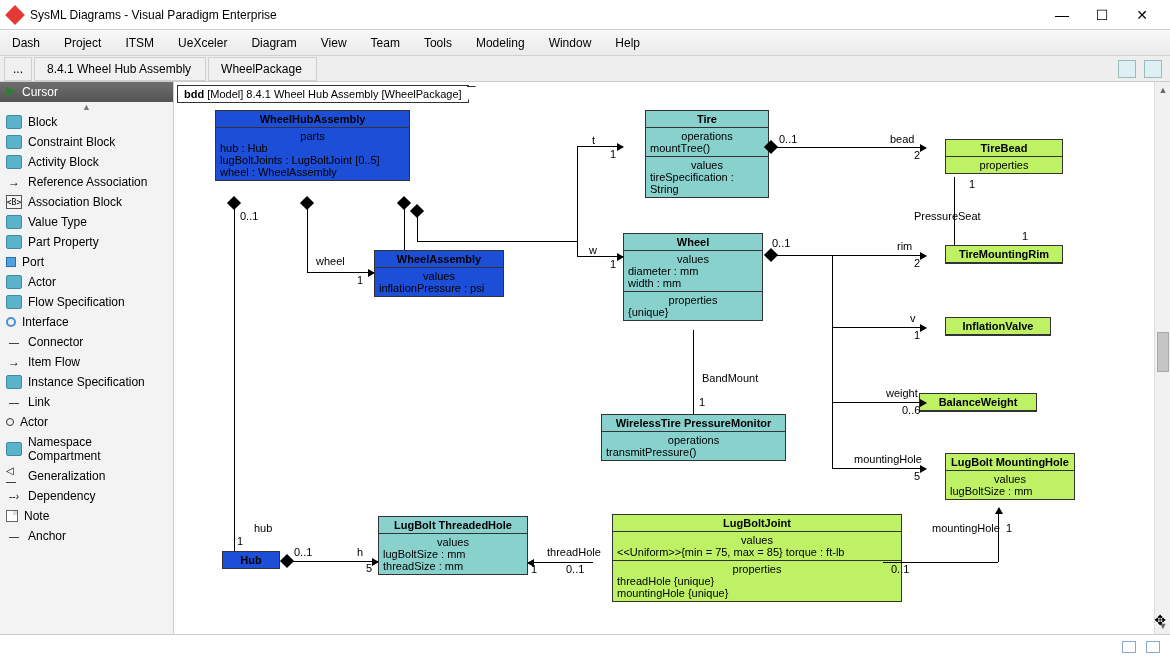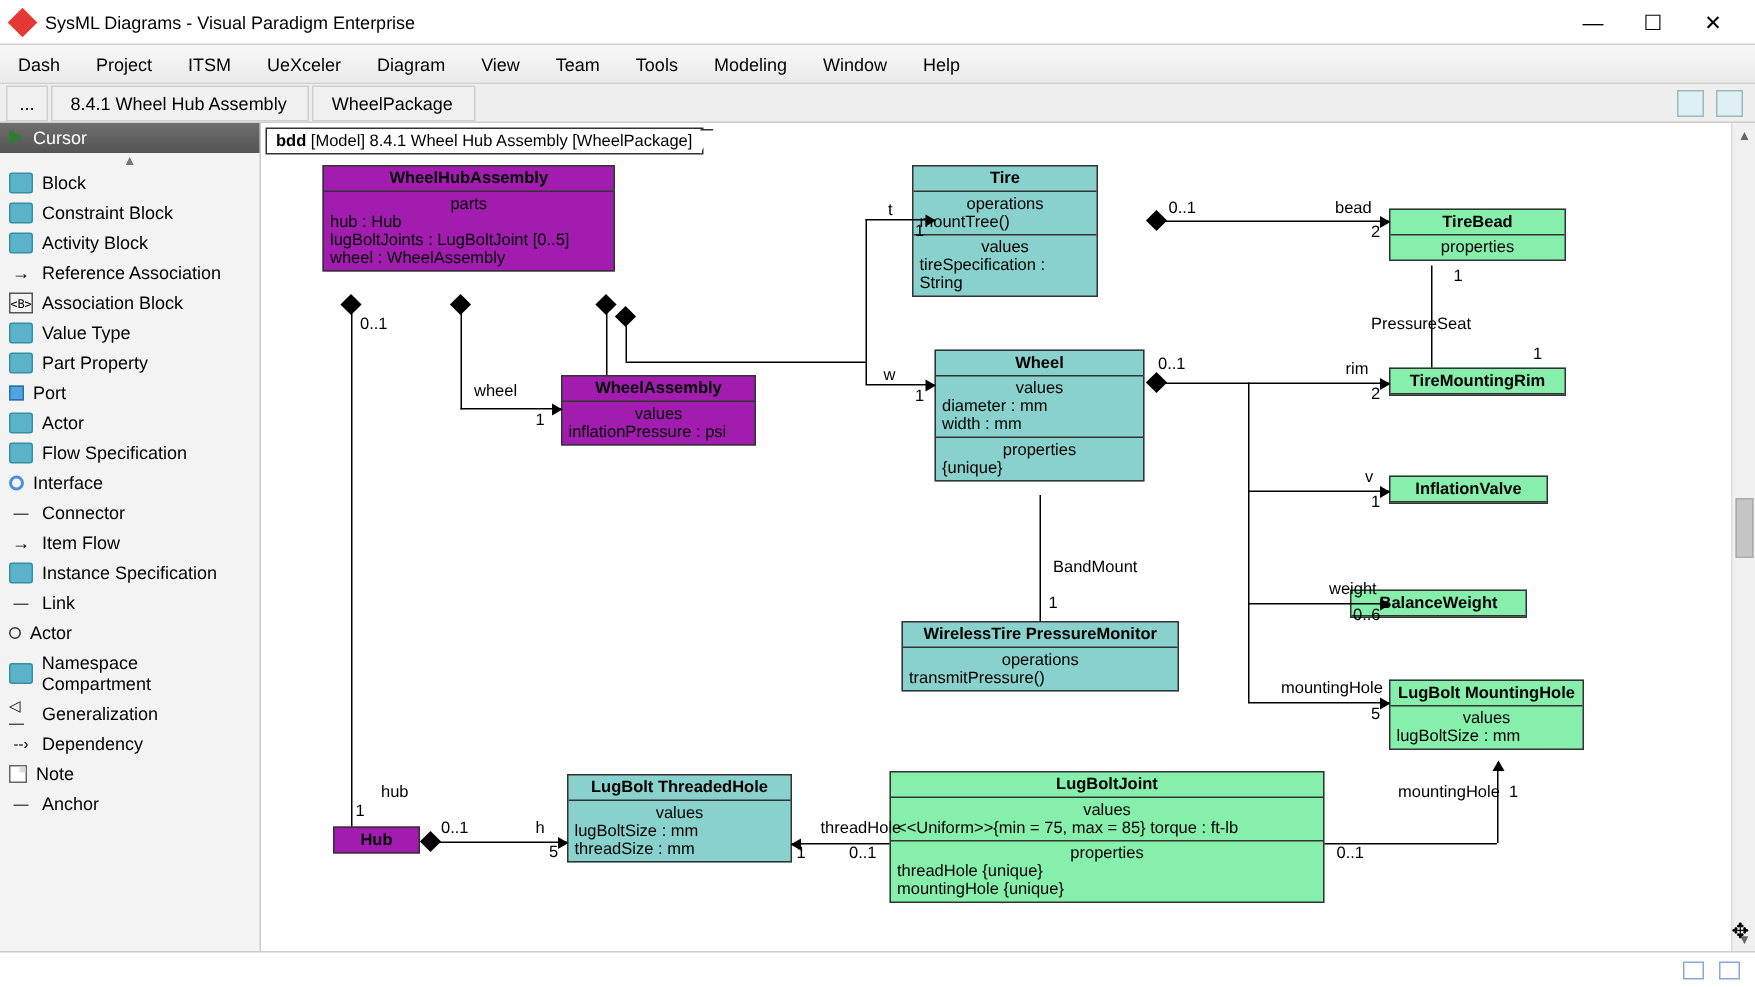--- a/index.html
+++ b/index.html
@@ -34,23 +34,23 @@
 .ico-dash::before{content:"--›"; font-size:10px;}
 .ico-gen::before{content:"◁—"; font-size:10px;}
 .ico-note{ background:#fff;border:1px solid #666;width:12px;height:12px;position:relative;}
 .ico-note::after{content:"";position:absolute;right:0;top:0;width:4px;height:4px;background:#ddd;}
 .canvas { flex:1; position:relative; background:#fff; overflow:hidden; }
 .frame-label { position:absolute; left:3px; top:3px; background:#fff; border:1px solid #333; padding:2px 6px; font-size:11px; }
 .frame-label::after{content:"";position:absolute;right:-8px;top:0;width:8px;height:100%;background:#fff;border-top:1px solid #333;border-right:1px solid #333;clip-path:polygon(0 0,100% 0,0 100%);}
 .scrollbar-v { position:absolute; right:0; top:0; width:16px; height:100%; background:#f0f0f0; border-left:1px solid #ddd; }
 .sb-btn{ width:16px;height:16px;display:flex;align-items:center;justify-content:center;font-size:9px;color:#666;}
 .sb-thumb{ position:absolute; left:2px; width:12px; background:#c5c5c5; border:1px solid #aaa;}
-.block { position:absolute; border:1px solid #333; background:#a21caf; font-size:11px; }
+.block { position:absolute; border:1px solid #333; background:#1d4ed8; font-size:11px; }
 .block.teal { background:#88d1cd; }
-.block.gold { background:#86efac; }
+.block.gold { background:#bef264;margin-left:19px; }
 .block .hdr { text-align:center; font-weight:bold; padding:2px 4px; border-bottom:1px solid #333; }
 .block .sect { border-bottom:1px solid #333; padding:2px 4px; }
 .block .sect:last-child { border-bottom:none; }
 .block .sect-title { text-align:center; font-style:normal; }
 .block .row { font-size:11px; }
 .diamond{ position:absolute;width:10px;height:10px;background:#000;transform:rotate(45deg);}
 .conn-label{ position:absolute; font-size:11px; background:transparent; }
 .line-h{ position:absolute; height:1px; background:#000; }
 .line-v{ position:absolute; width:1px; background:#000; }
 .arrow-r::after{content:"";position:absolute;right:-1px;top:-3px;width:0;height:0;border-top:4px solid transparent;border-bottom:4px solid transparent;border-left:7px solid #000;}
@@ -207,21 +207,21 @@
     </div>
 
     <div class="block" style="left:200px;top:168px;width:130px">
       <div class="hdr">WheelAssembly</div>
       <div class="sect">
           <div class="sect-title">values</div>
         <div class="row">inflationPressure : psi</div>
       </div>
     </div>
 
-    <div class="block teal" style="left:434px;top:28px;width:124px">
+    <div class="block teal" style="left:471px;top:28px;width:124px">
       <div class="hdr">Tire</div>
       <div class="sect">
           <div class="sect-title">operations</div>
         <div class="row">mountTree()</div>
         </div>
       <div class="sect">
           <div class="sect-title">values</div>
         <div class="row">tireSpecification : String</div>
         </div>
     </div>

